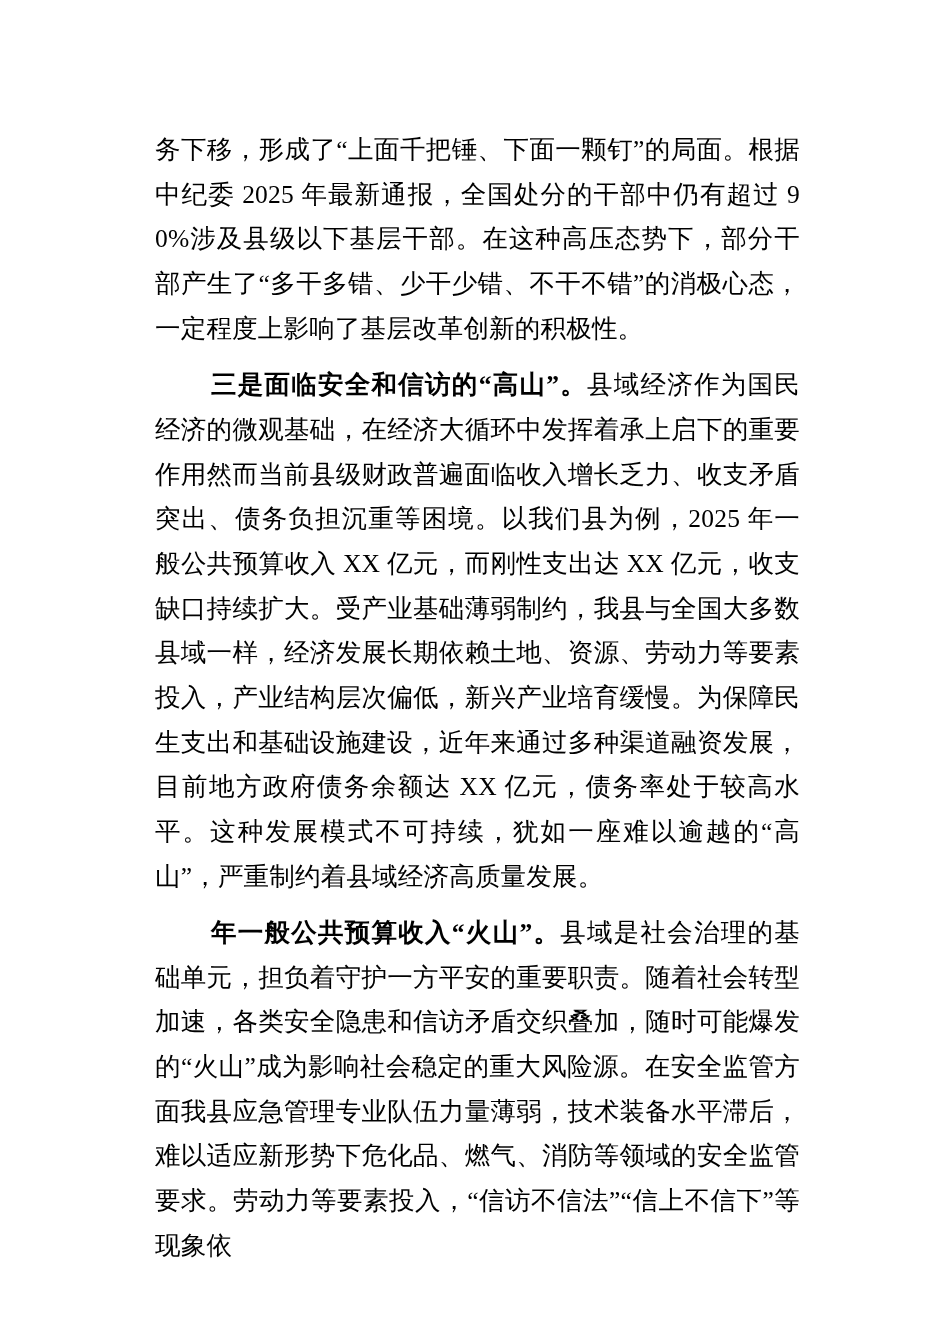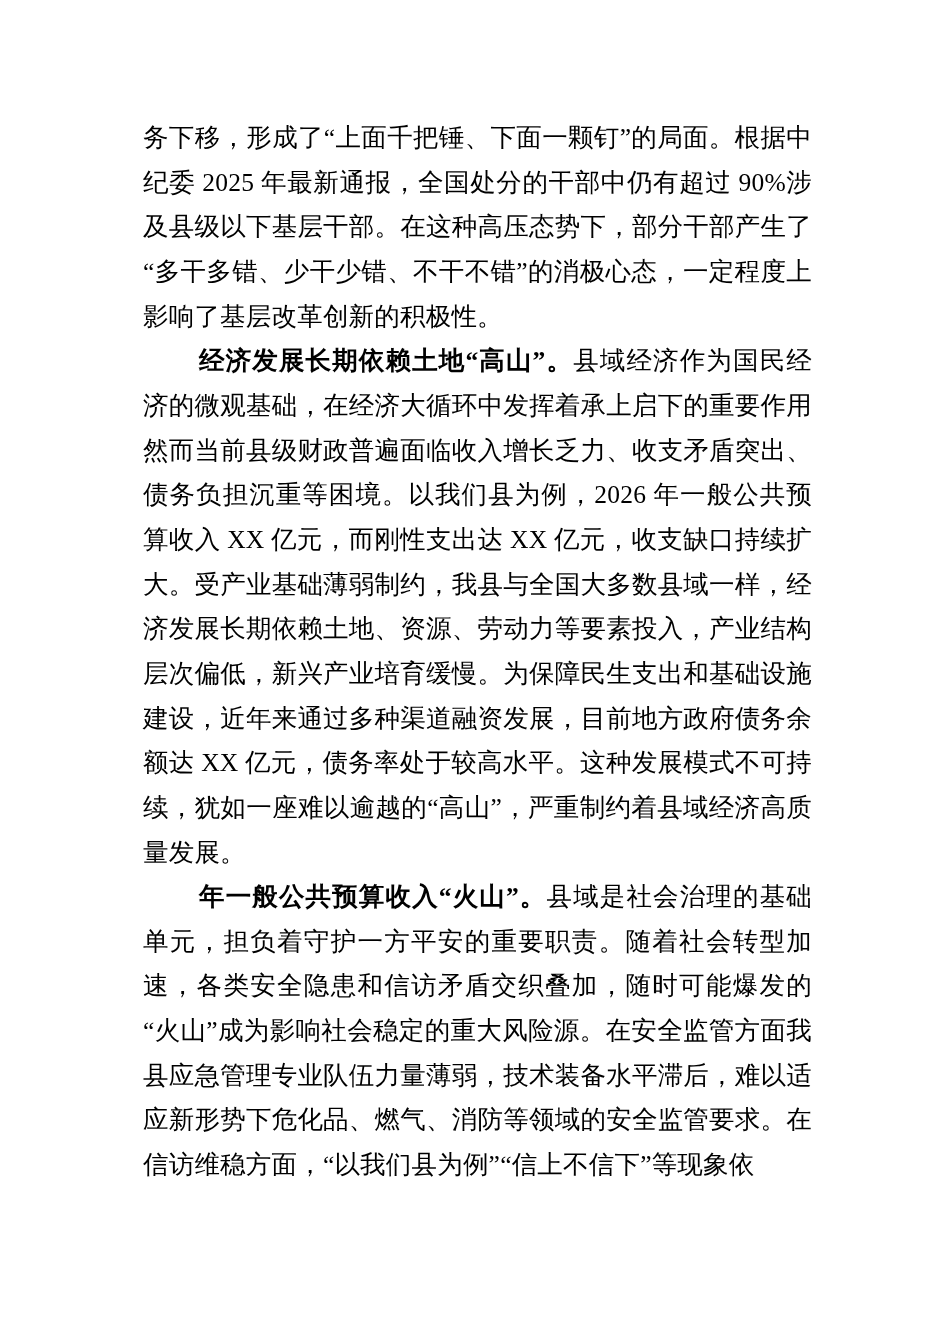--- a/index.html
+++ b/index.html
@@ -15,21 +15,21 @@
     background: #ffffff;
     color: #000000;
     padding: 116px 138px 0 143px;
     overflow: hidden;
     font-family: "Liberation Serif", "DejaVu Serif", serif;
   }
   .doc-body {
     width: 669px;
   }
   .para {
-    margin: 0;
+    margin: 12px;
     padding: 0;
     font-size: 25.5px;
     line-height: 44.65px;
     text-align: justify;
     text-justify: inter-ideograph;
     text-indent: 56px;
     letter-spacing: 0.2px;
     word-break: break-all;
   }
   .para.no-indent {
@@ -43,18 +43,18 @@
   }
 </style>
 </head>
 <body>
 
 <div class="page">
   <div class="doc-body">
 
     <p class="para no-indent"><span class="run">务下移，形成了“上面千把锤、下面一颗钉”的局面。根据中纪委 2025 年最新通报，全国处分的干部中仍有超过 90%涉及县级以下基层干部。在这种高压态势下，部分干部产生了“多干多错、少干少错、不干不错”的消极心态，一定程度上影响了基层改革创新的积极性。</span></p>
 
-    <p class="para"><span class="run lead">经济发展长期依赖土地“高山”。</span><span class="run">县域经济作为国民经济的微观基础，在经济大循环中发挥着承上启下的重要作用然而当前县级财政普遍面临收入增长乏力、收支矛盾突出、债务负担沉重等困境。以我们县为例，2026 年一般公共预算收入 XX 亿元，而刚性支出达 XX 亿元，收支缺口持续扩大。受产业基础薄弱制约，我县与全国大多数县域一样，经济发展长期依赖土地、资源、劳动力等要素投入，产业结构层次偏低，新兴产业培育缓慢。为保障民生支出和基础设施建设，近年来通过多种渠道融资发展，目前地方政府债务余额达 XX 亿元，债务率处于较高水平。这种发展模式不可持续，犹如一座难以逾越的“高山”，严重制约着县域经济高质量发展。</span></p>
+    <p class="para"><span class="run lead">三是面临安全和信访的“高山”。</span><span class="run">县域经济作为国民经济的微观基础，在经济大循环中发挥着承上启下的重要作用然而当前县级财政普遍面临收入增长乏力、收支矛盾突出、债务负担沉重等困境。以我们县为例，2025 年一般公共预算收入 XX 亿元，而刚性支出达 XX 亿元，收支缺口持续扩大。受产业基础薄弱制约，我县与全国大多数县域一样，经济发展长期依赖土地、资源、劳动力等要素投入，产业结构层次偏低，新兴产业培育缓慢。为保障民生支出和基础设施建设，近年来通过多种渠道融资发展，目前地方政府债务余额达 XX 亿元，债务率处于较高水平。这种发展模式不可持续，犹如一座难以逾越的“高山”，严重制约着县域经济高质量发展。</span></p>
 
-    <p class="para"><span class="run lead">年一般公共预算收入“火山”。</span><span class="run">县域是社会治理的基础单元，担负着守护一方平安的重要职责。随着社会转型加速，各类安全隐患和信访矛盾交织叠加，随时可能爆发的“火山”成为影响社会稳定的重大风险源。在安全监管方面我县应急管理专业队伍力量薄弱，技术装备水平滞后，难以适应新形势下危化品、燃气、消防等领域的安全监管要求。在信访维稳方面，“以我们县为例”“信上不信下”等现象依</span></p>
+    <p class="para"><span class="run lead">年一般公共预算收入“火山”。</span><span class="run">县域是社会治理的基础单元，担负着守护一方平安的重要职责。随着社会转型加速，各类安全隐患和信访矛盾交织叠加，随时可能爆发的“火山”成为影响社会稳定的重大风险源。在安全监管方面我县应急管理专业队伍力量薄弱，技术装备水平滞后，难以适应新形势下危化品、燃气、消防等领域的安全监管要求。劳动力等要素投入，“信访不信法”“信上不信下”等现象依</span></p>
 
   </div>
 </div>
 
 </body></html>

